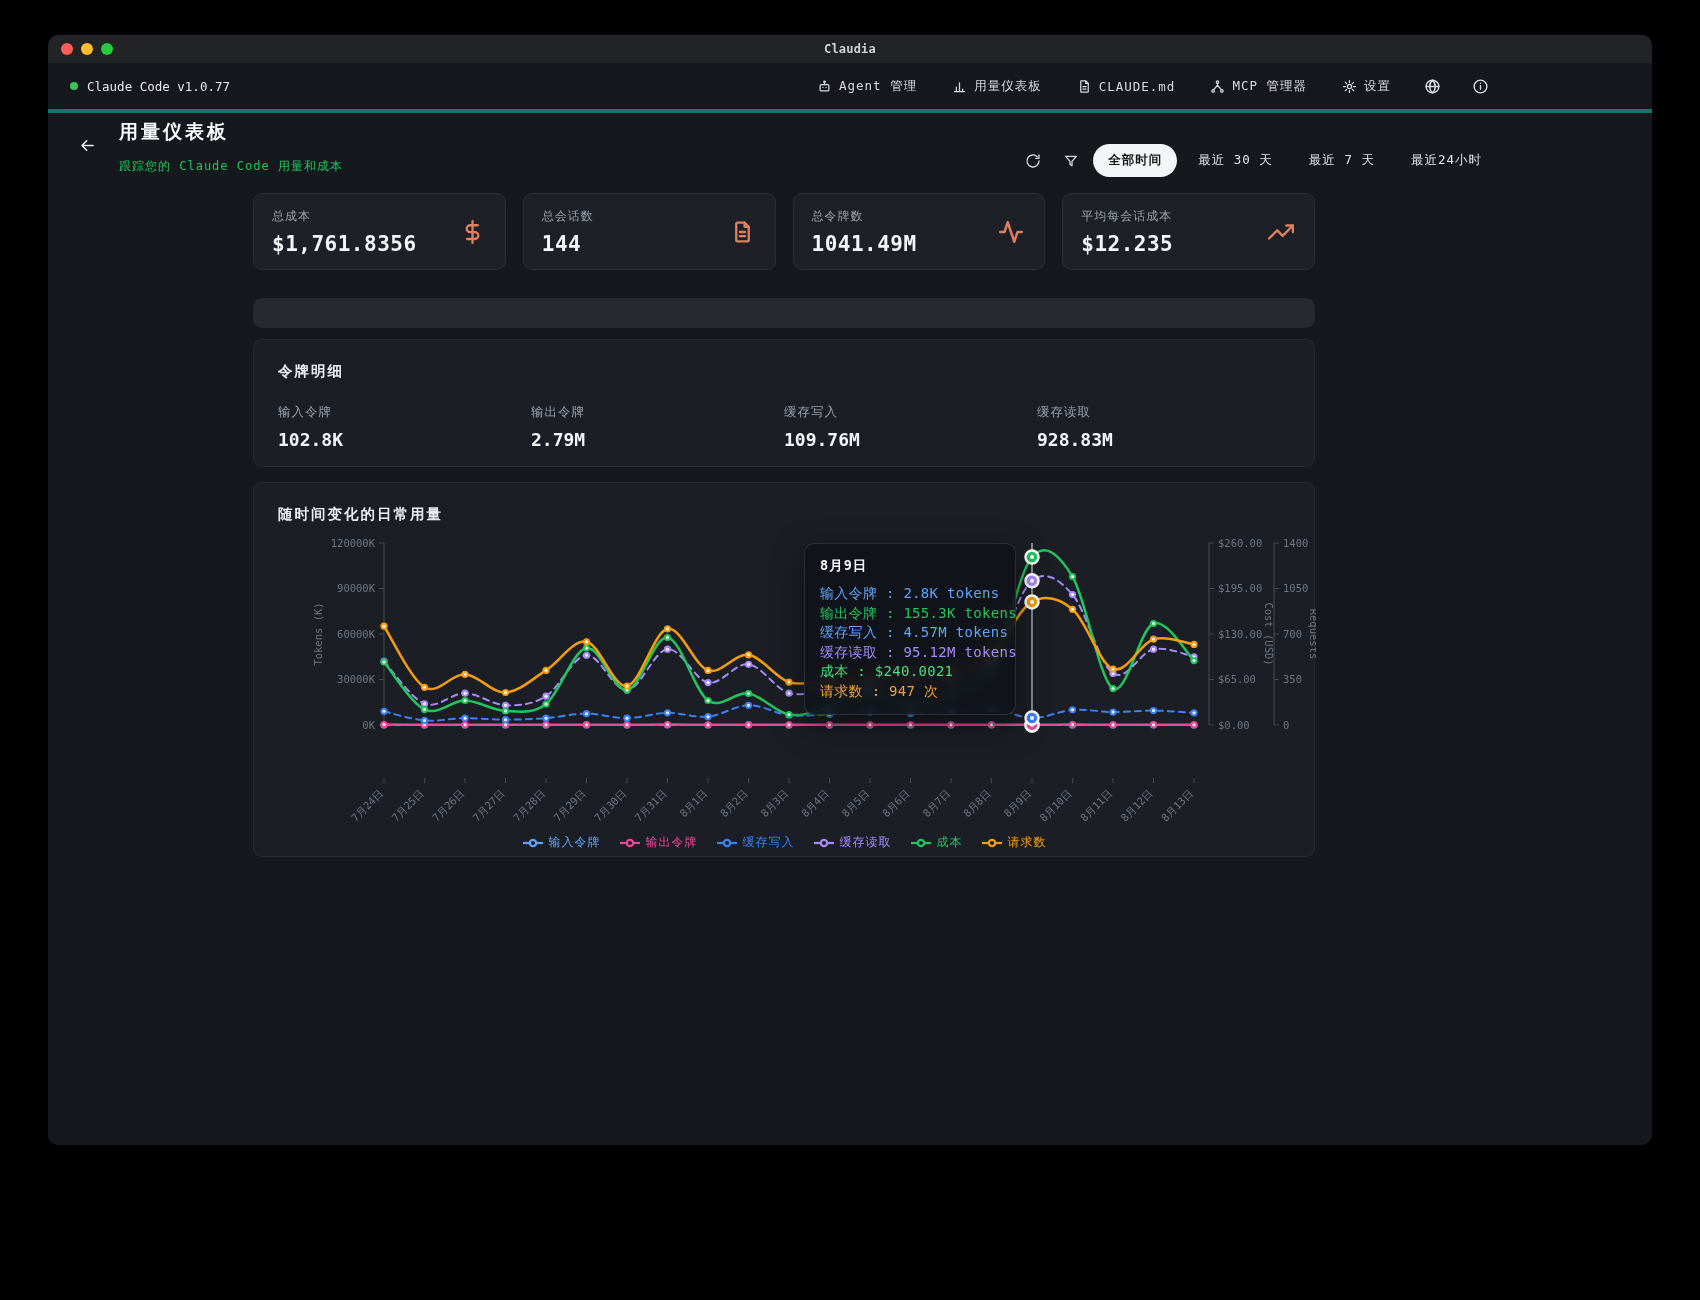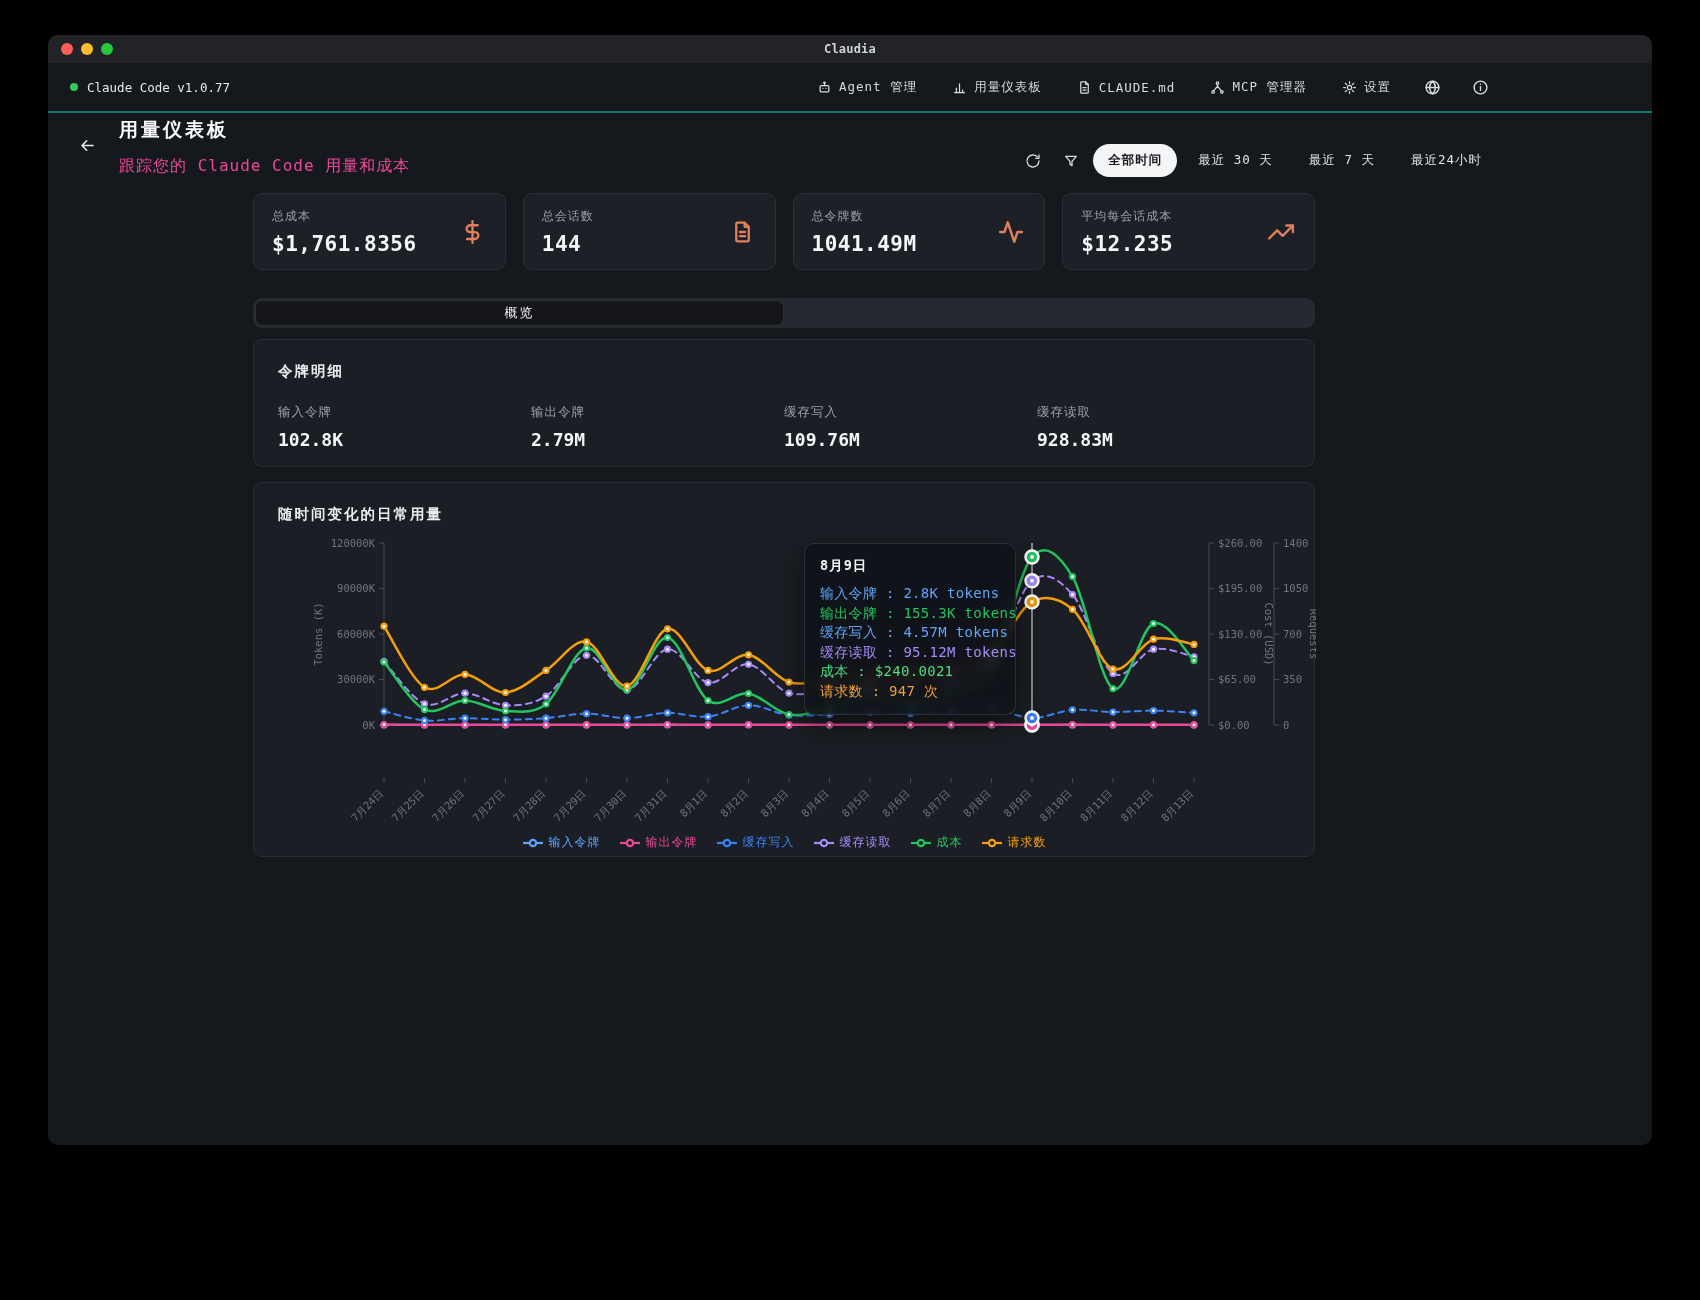--- a/index.html
+++ b/index.html
@@ -8,34 +8,34 @@
   .window { position:absolute; left:48px; top:35px; width:1604px; height:1110px;
     background:#15181d; border-radius:10px; overflow:hidden; box-shadow:0 24px 80px rgba(0,0,0,.7); }
   
   .titlebar { position:relative; height:28px; background:#212327; display:flex; align-items:center; }
   .traffic { position:absolute; left:13px; top:0; height:28px; display:flex; align-items:center; gap:8px; }
   .tl { width:12px; height:12px; border-radius:50%; display:inline-block; }
   .tl.red{ background:#ff5f57; } .tl.yellow{ background:#febc2e; } .tl.green{ background:#28c840; }
   .tb-title { width:100%; text-align:center; font-size:12px; font-weight:bold; color:#cfd2d6; letter-spacing:.2px; }
   
   .appheader { height:50px; display:flex; align-items:center; justify-content:space-between;
-    padding:0 155px 0 22px; border-bottom:2px solid #0f766e; }
+    padding:0 155px 0 22px; border-bottom:4px solid #0f766e; }
   .version { display:flex; align-items:center; gap:9px; font-size:12.5px; color:#e7e9ec; }
   .dot { width:8px; height:8px; border-radius:50%; background:#34c759; }
   .nav { display:flex; align-items:center; gap:15px; }
   .nav-item { display:flex; align-items:center; gap:7px; background:none; border:none; color:#d7dae0;
     font-family:inherit; font-size:12.5px; padding:6px 10px; border-radius:6px; cursor:pointer; letter-spacing:1px; }
   .icon-btn { background:none; border:none; color:#d7dae0; padding:6px 8px; cursor:pointer; display:flex; align-items:center; }
   .nav-ic, .icon-btn svg { display:flex; }
   svg.ic { stroke:currentColor; fill:none; stroke-width:2; stroke-linecap:round; stroke-linejoin:round; }
   
   .pageheader { height:67px; display:flex; align-items:center; padding:0 155px 0 22px; }
   .back { background:none; border:none; color:#e8eaed; cursor:pointer; padding:8px; margin-right:14px; }
   .ph-title { font-size:19px; font-weight:bold; color:#fafbfc; letter-spacing:3px; }
-  .ph-sub { font-size:16px; color:#ec4899; margin-top:13px; letter-spacing:1px; }
+  .ph-sub { font-size:12px; color:#22c55e; margin-top:13px; letter-spacing:1px; }
   .ph-right { margin-left:auto; display:flex; align-items:center; gap:6px;margin-top:28px; }
   .tf-btn { background:none; border:none; color:#e2e5e9; font-family:inherit; font-size:12.5px;
     padding:8px 15px; border-radius:999px; cursor:pointer; white-space:nowrap; letter-spacing:1px; }
   .tf-btn.active { background:#f4f5f6; color:#17191d; font-weight:bold; }
   
   .content { position:absolute; left:205px; top:158px; width:1062px; }
   .stats { display:flex; gap:17px; }
   .stat-card { position:relative; flex:1; height:77px; background:#1d2026; border:1px solid #2b2f37;
     border-radius:9px; padding:14px 18px; }
   .stat-label { font-size:12px; color:#9aa0ab; letter-spacing:1px; }
@@ -222,21 +222,20 @@
     <div class="stat-value">$12.235</div>
     <div class="stat-ic">
             <svg class="ic" width="26" height="26" viewBox="0 0 24 24" style="stroke-width:2.2">
               <path d="M23 6 13.5 15.5 8.5 10.5 1 18"></path>
               <path d="M17 6h6v6"></path>
             </svg>
           </div>
         </div>
       </div>
     <div class="tabs" id="tabs-row">
-        <button class="tab active">概览</button>
       </div>
 
     <div class="card token-card">
       <div class="card-title">令牌明细</div>
       <div class="token-grid" id="token-grid">
           <div>
             <div class="tk-label">输入令牌</div>
     <div class="tk-value">102.8K</div>
           </div>
           <div>

